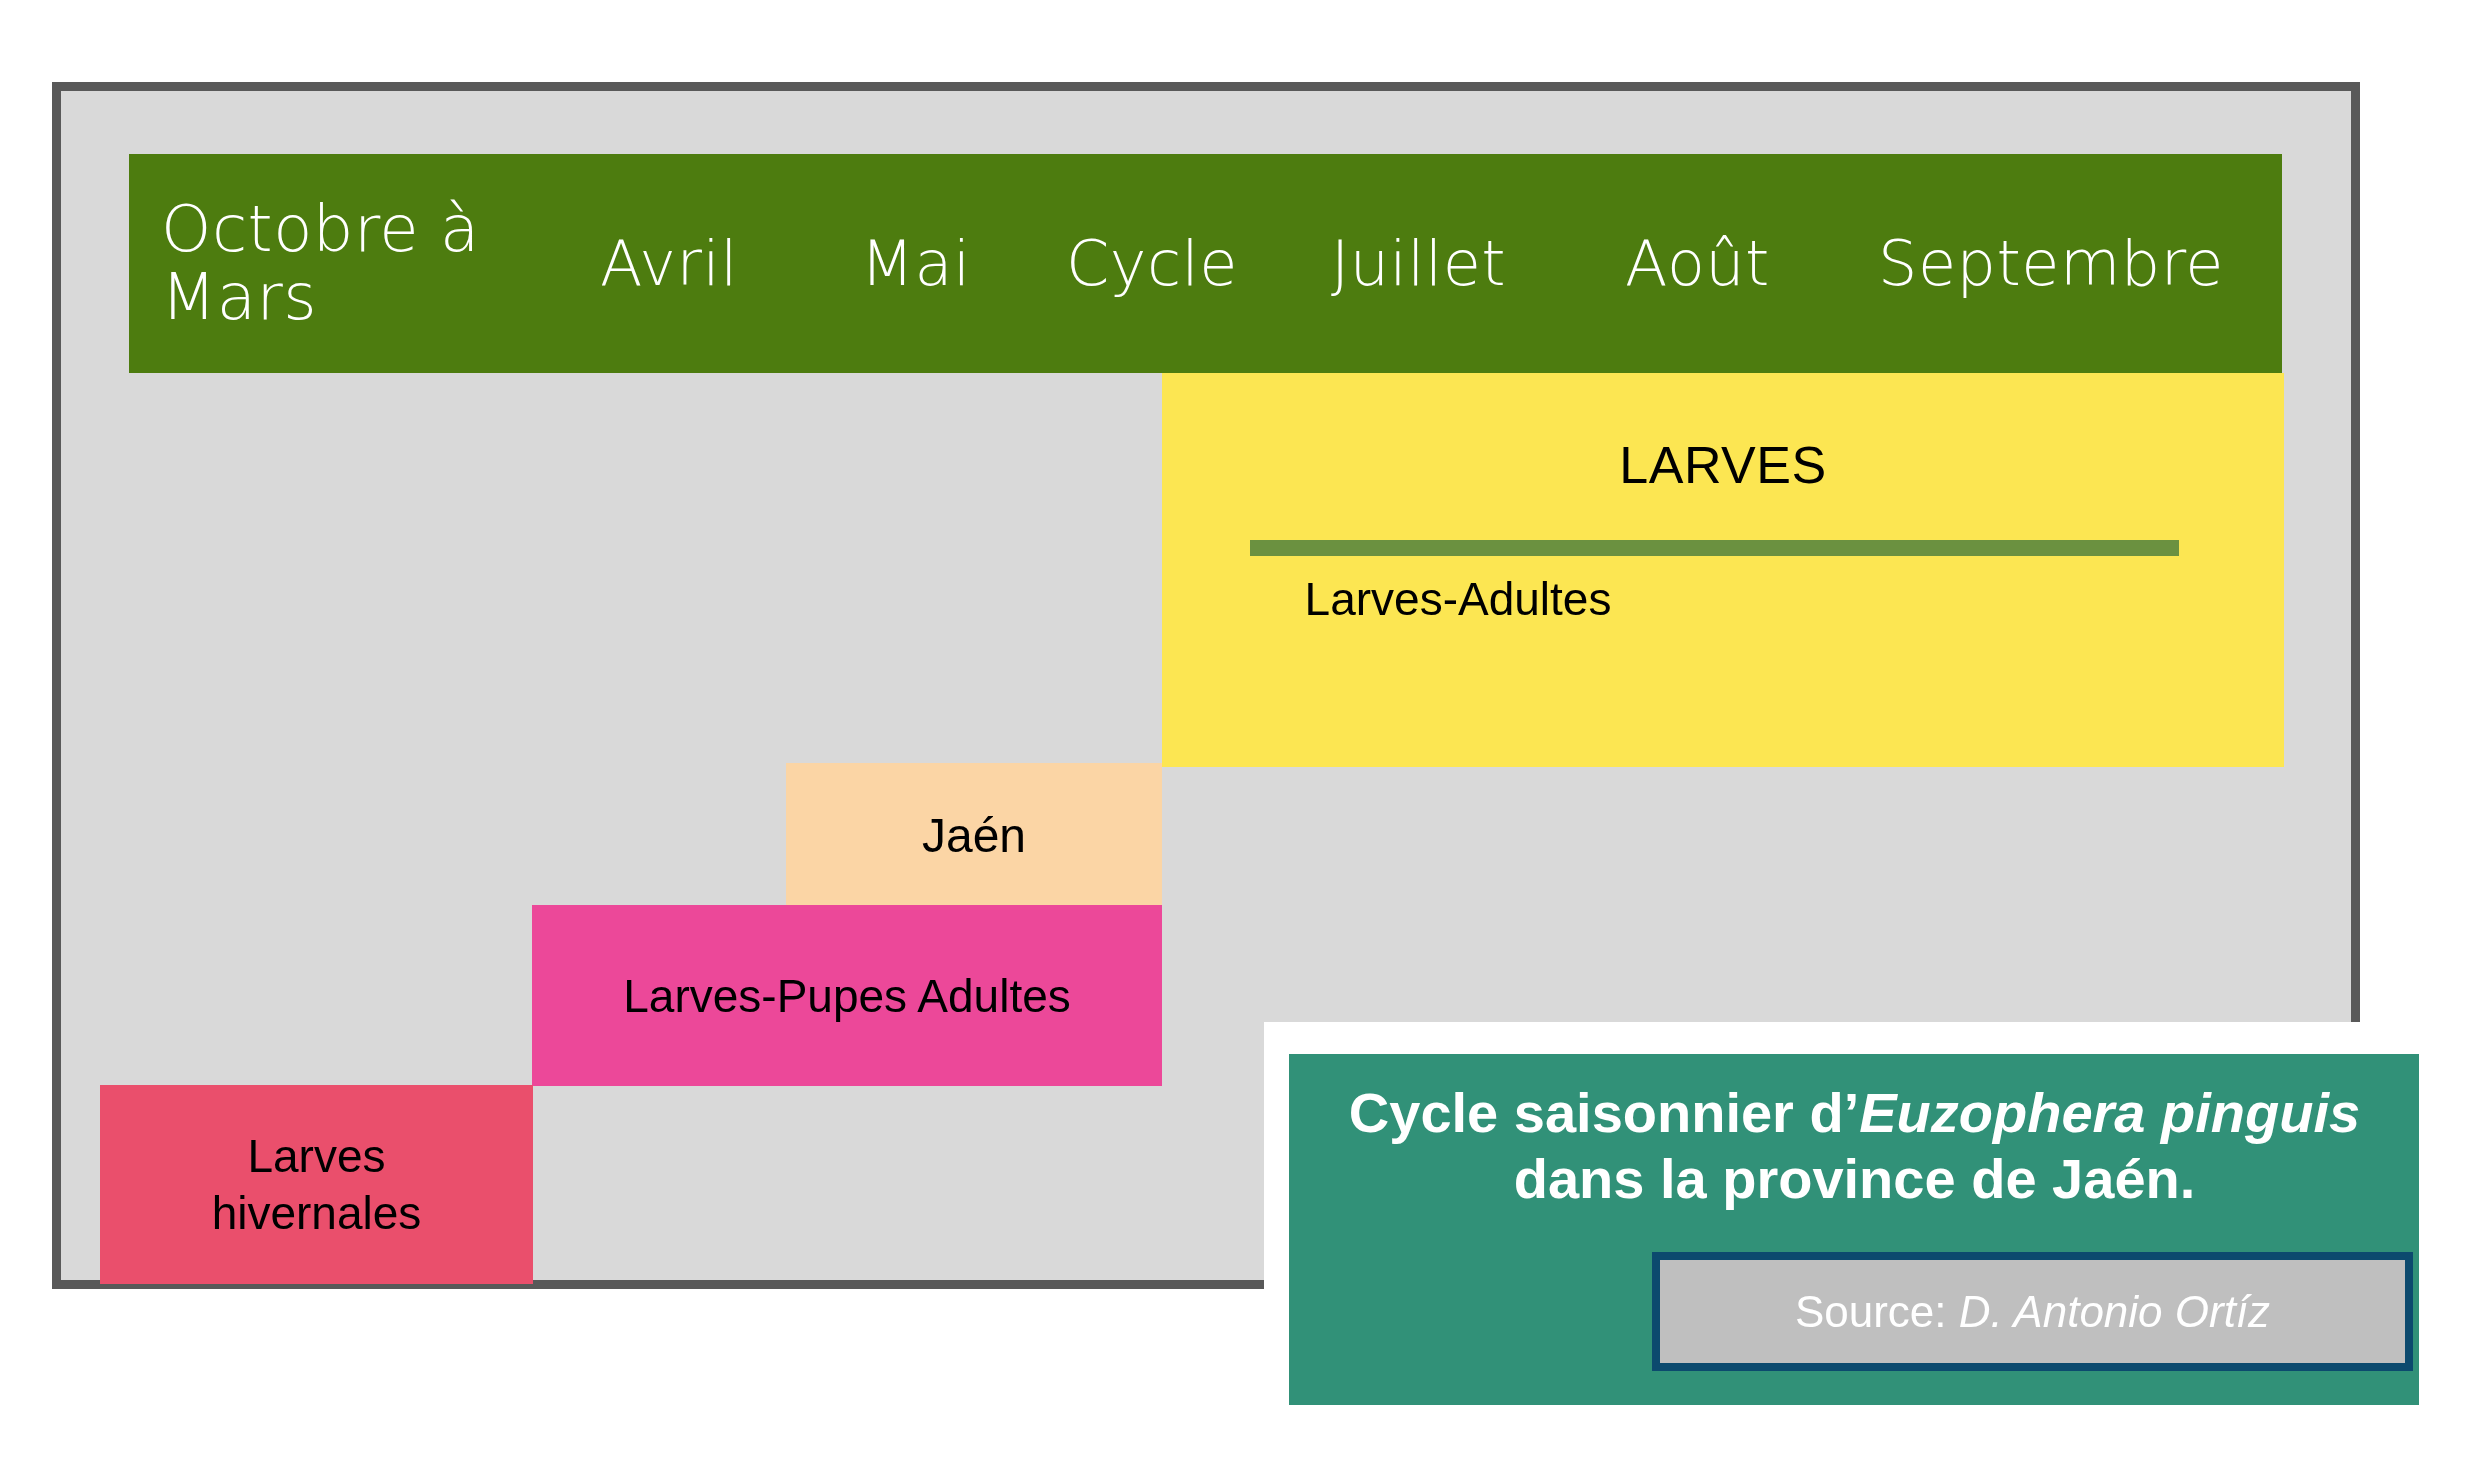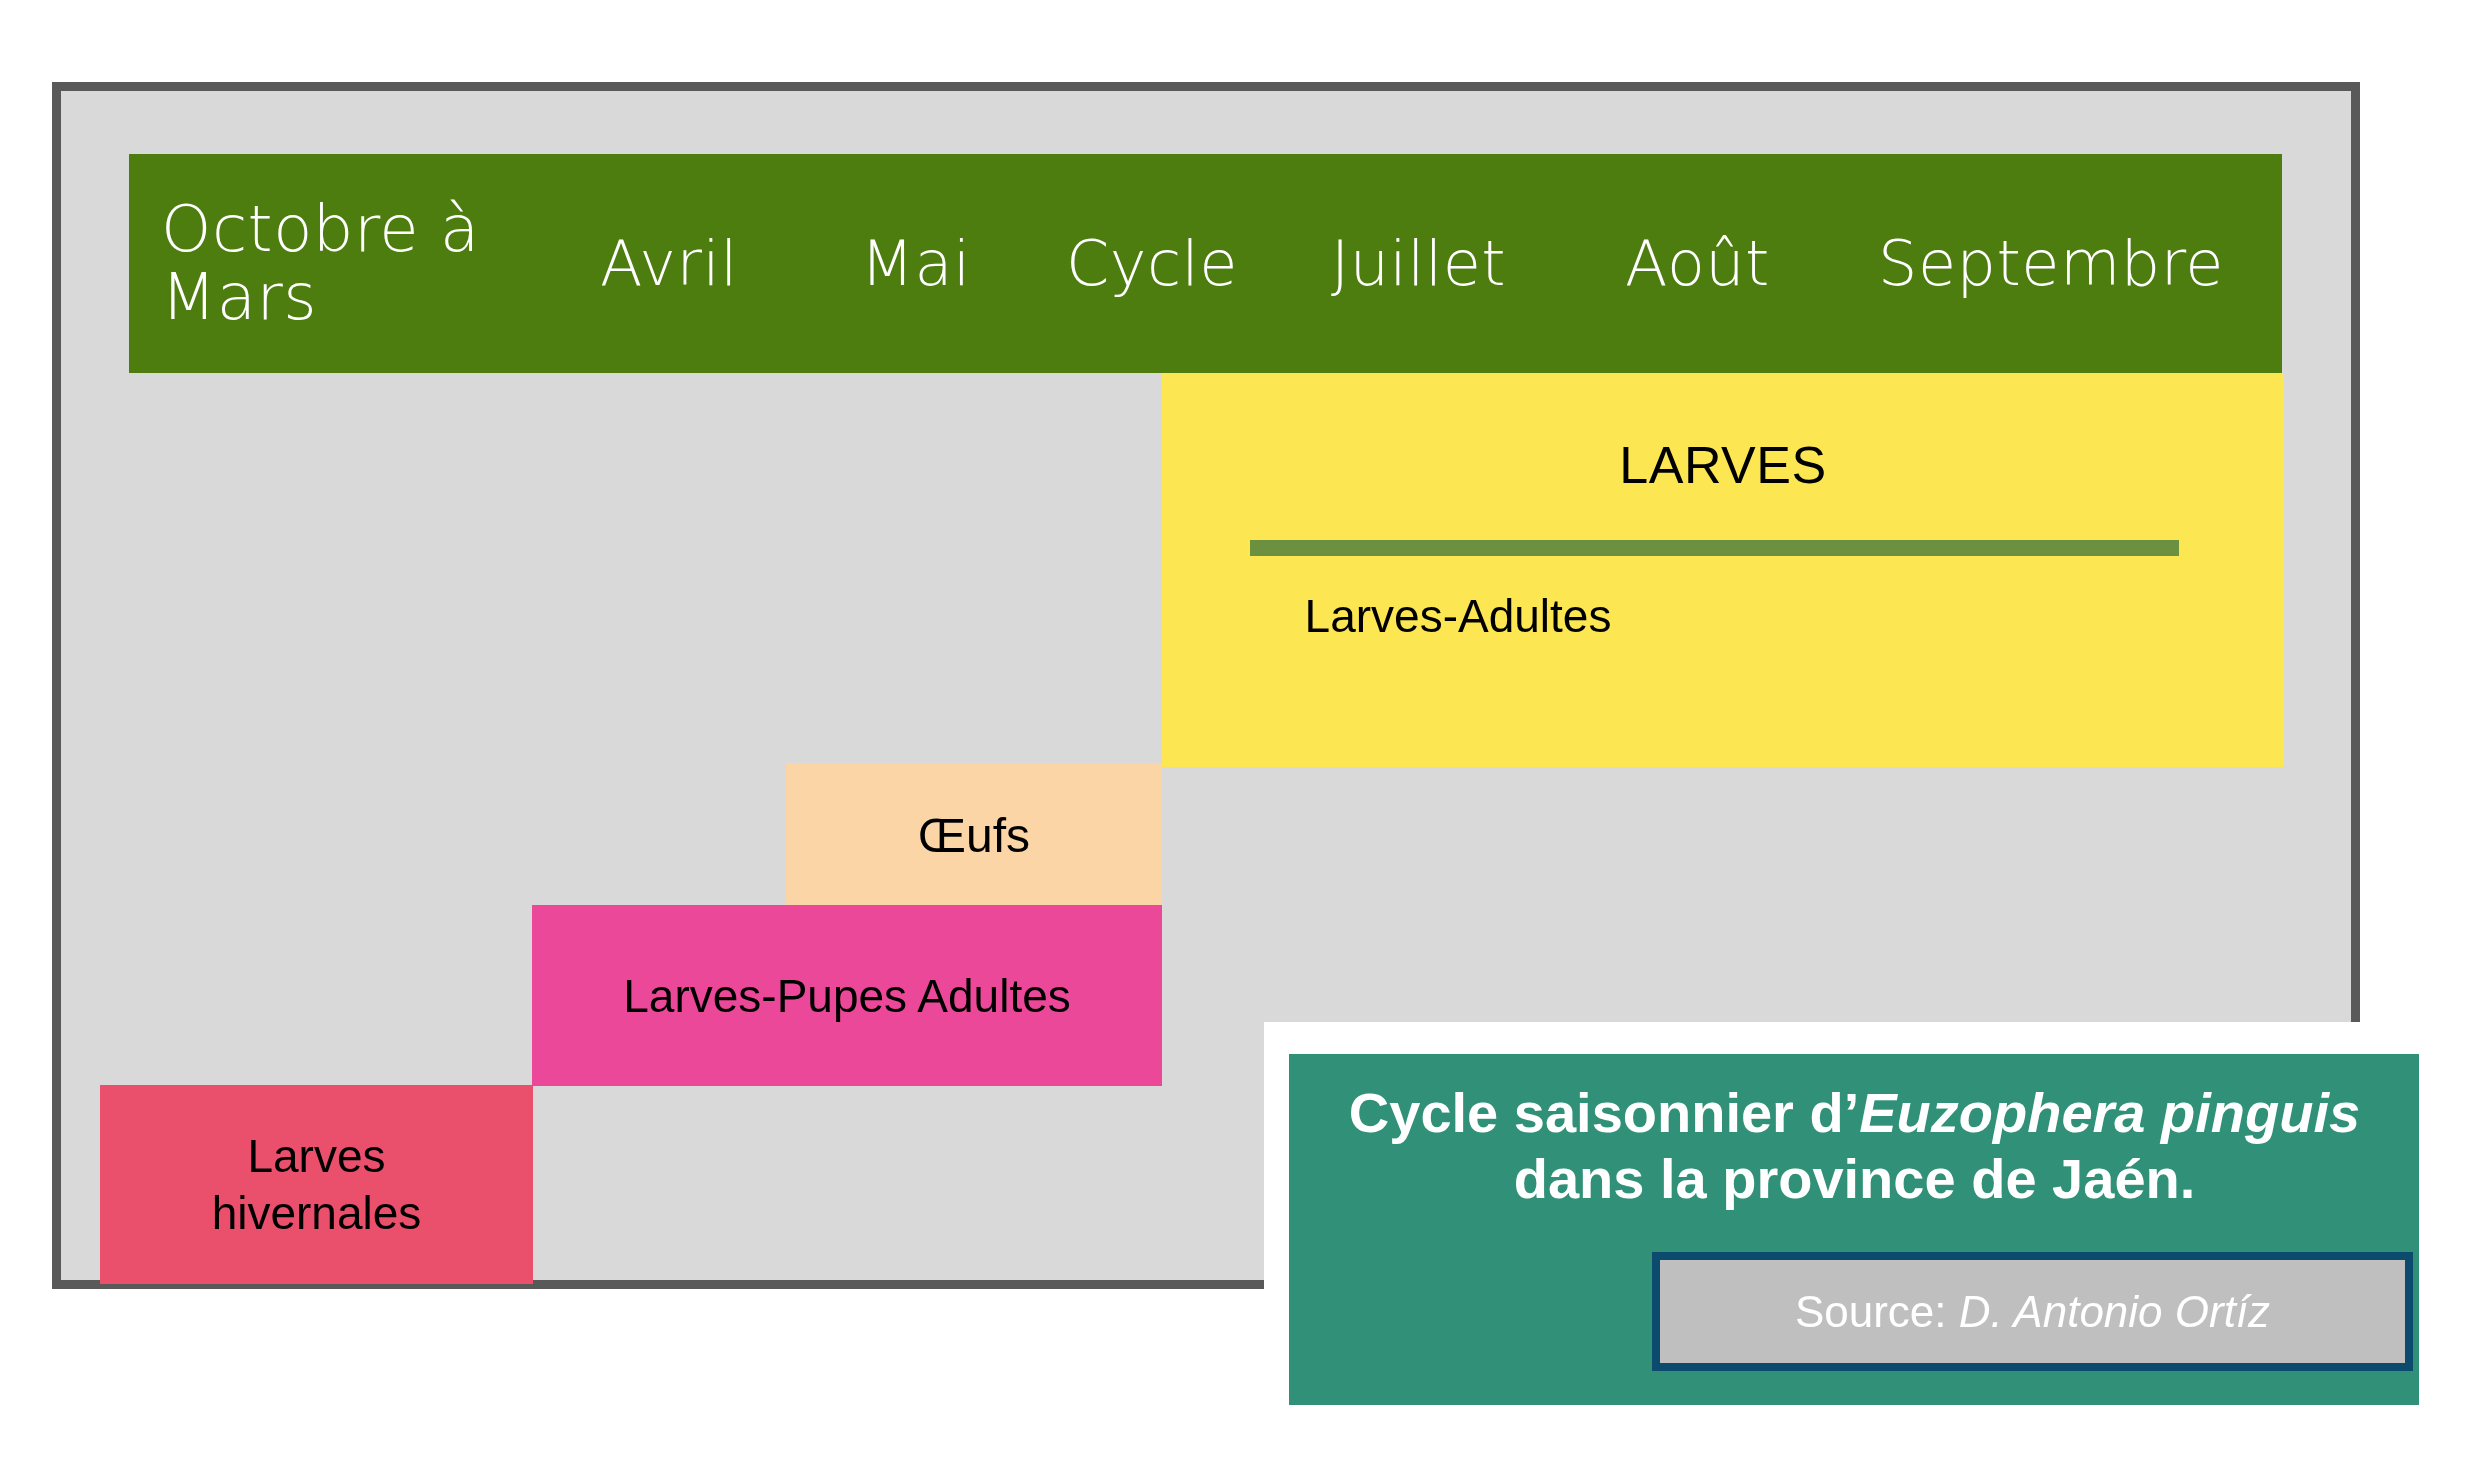--- a/index.html
+++ b/index.html
@@ -85,21 +85,21 @@
     position: absolute;
     left: 88px;
     top: 167px;
     width: 929px;
     height: 16px;
     background: #6b9140;
   }
   #larves-adultes-label {
     position: absolute;
     left: 62px;
-    top: 216px;
+    top: 199px;
     width: 468px;
     text-align: center;
     font-size: 46px;
   }
   #pupes-larves-label {
     position: absolute;
     left: 557px;
     top: 199px;
     width: 527px;
     text-align: center;
@@ -217,21 +217,21 @@
   <div class="month-cell" id="month-cell-6">Septembre</div>
 </div>
 
 <div class="phase-block" id="block-larves">
   <div id="larves-title">LARVES</div>
   <div id="larves-divider"></div>
   <div id="larves-adultes-label">Larves-Adultes</div>
 </div>
 
 <div class="phase-block" id="block-oeufs">
-  <span id="oeufs-label">Œufs</span>
+  <span id="oeufs-label">Jaén</span>
 </div>
 
 <div class="phase-block" id="block-larves-pupes">
   <span id="larves-pupes-label">Larves-Pupes Adultes</span>
 </div>
 
 <div class="phase-block" id="block-larves-hivernales">
   <span id="larves-hivernales-label">Larves
 hivernales</span>
 </div>

